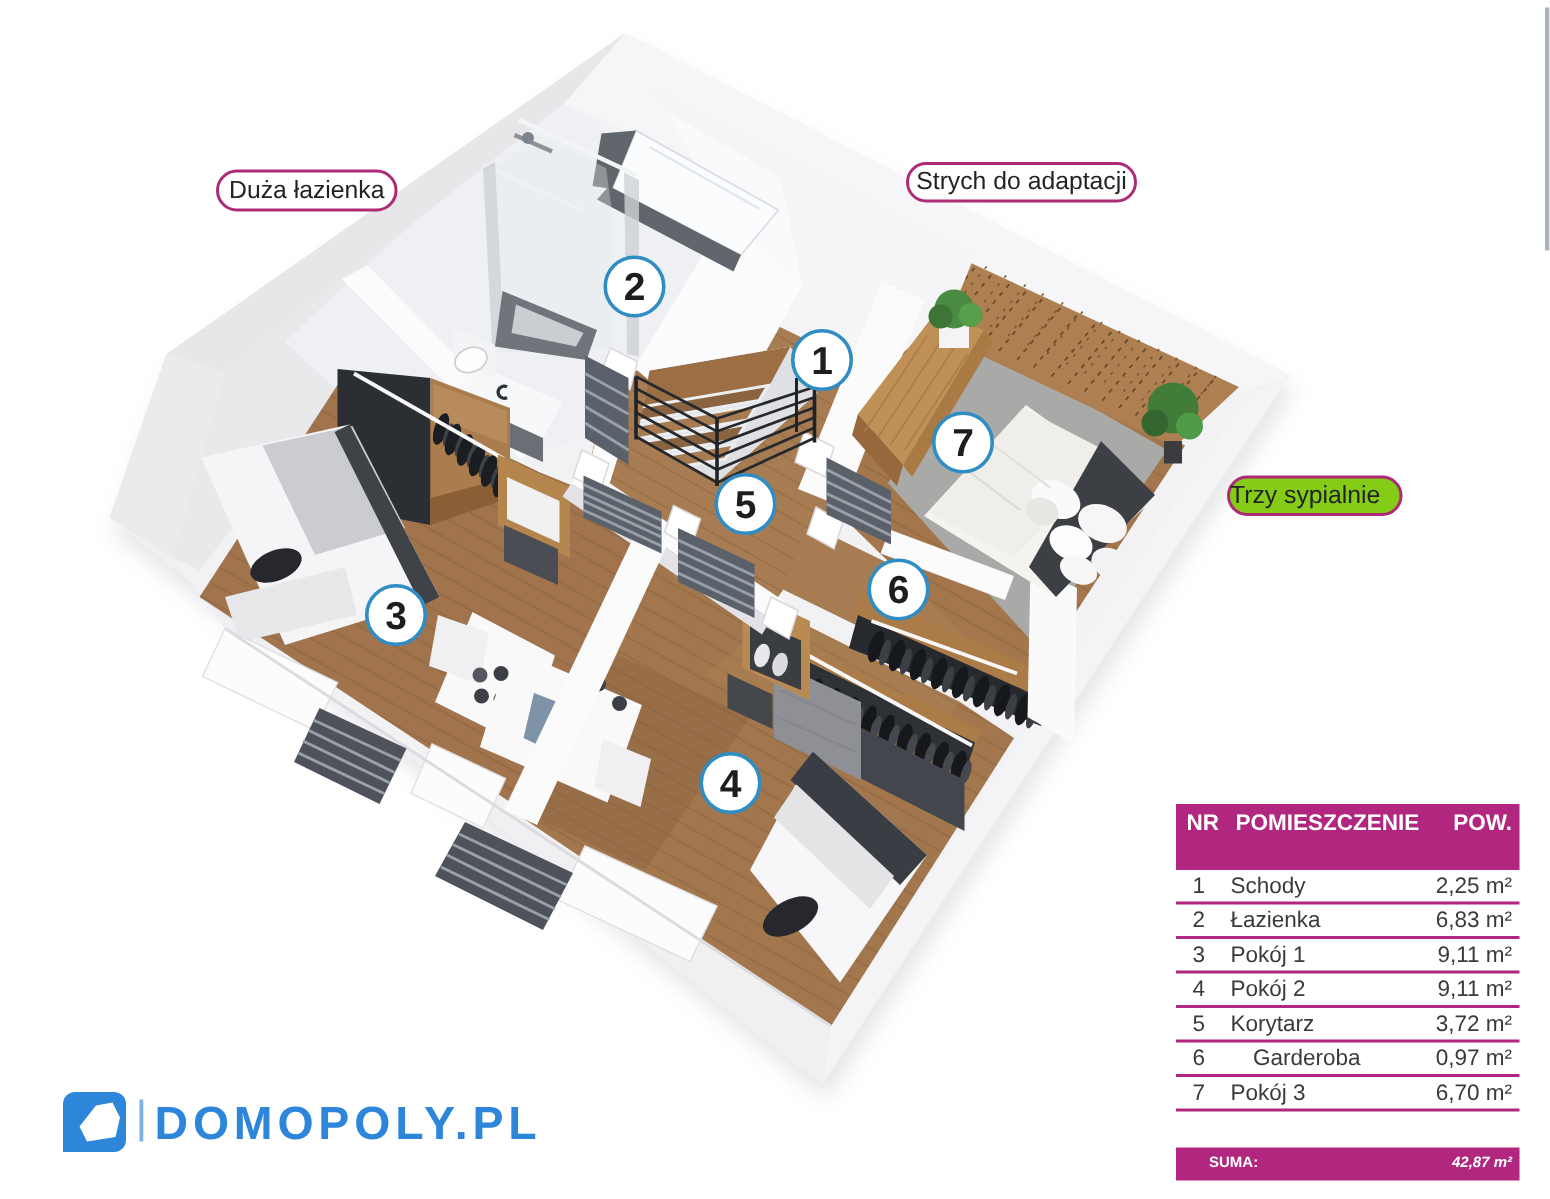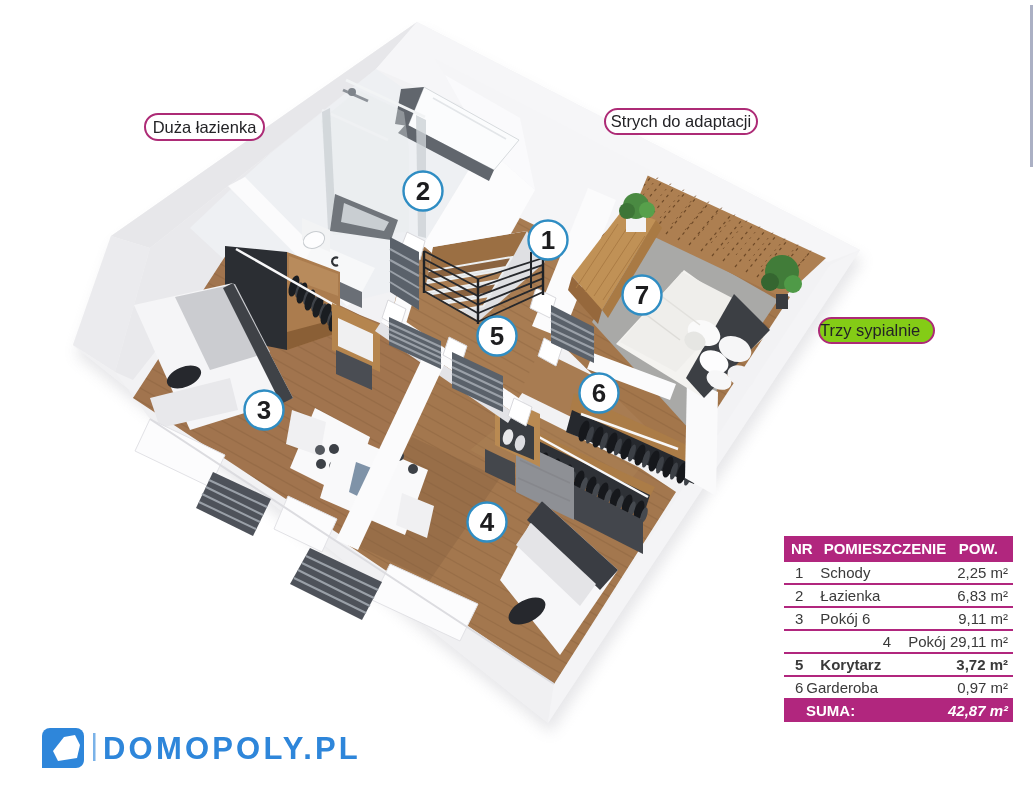--- a/index.html
+++ b/index.html
@@ -454,30 +454,31 @@
 <g>
           <circle cx="642" cy="295" r="19.5" fill="#fff" stroke="#2f8dc3" stroke-width="2.4"></circle>
           <text x="642" y="304">7</text>
         </g>
 </g>
 </svg>
 <div style="position:absolute;left:604px;top:108px;width:150px;height:23px;border:2.5px solid #ad2b76;border-radius:15px;background:#fff;text-align:center;line-height:23px;font-size:16.5px;color:#232326;">Strych do adaptacji</div>
 <div style="position:absolute;left:144px;top:113px;width:117px;height:24px;border:2.5px solid #ad2b76;border-radius:15px;background:#fff;text-align:center;line-height:24px;font-size:16.5px;color:#232326;">Duża łazienka</div>
 <div style="position:absolute;left:818px;top:282px;width:113px;height:23px;border:2.5px solid #ad2b76;border-radius:15px;background:#84cc16;text-align:left;line-height:23px;font-size:16.5px;color:#232326;margin-top:35px;">Trzy sypialnie</div>
 <div style="position:absolute;left:784px;top:536px;width:229px;">
-<div style="background:#b1267e;color:#fff;font-weight:bold;font-size:15px;height:26px;line-height:26px;"><span style="margin-left:7px;">NR</span><span style="margin-left:11px;">POMIESZCZENIE</span><span style="float:right;margin-right:15px;">POW.</span></div>
+<div style="background:#b1267e;color:#fff;font-weight:bold;font-size:15px;height:44px;line-height:26px;"><span style="margin-left:7px;">NR</span><span style="margin-left:11px;">POMIESZCZENIE</span><span style="float:right;margin-right:5px;">POW.</span></div>
 <div style="font-size:15px;color:#3a3a3a;">
 <div style="height:21px;line-height:21px;border-bottom:2px solid #b1267e;"><span style="margin-left:11px;">1</span><span style="margin-left:17px;">Schody</span><span style="float:right;margin-right:5px;">2,25 m²</span></div>
 <div style="height:21px;line-height:21px;border-bottom:2px solid #b1267e;"><span style="margin-left:11px;">2</span><span style="margin-left:17px;text-align:right;">Łazienka</span><span style="float:right;margin-right:5px;">6,83 m²</span></div>
-<div style="height:21px;line-height:21px;border-bottom:2px solid #b1267e;"><span style="margin-left:11px;">3</span><span style="margin-left:17px;">Pokój 6</span><span style="float:right;margin-right:5px;">9,11 m²</span></div>
-<div style="height:21px;line-height:21px;border-bottom:2px solid #b1267e;text-align:right;"><span style="margin-left:11px;">4</span><span style="margin-left:17px;">Pokój 2</span><span style="float:right;margin-right:5px;">9,11 m²</span></div>
-<div style="height:21px;line-height:21px;border-bottom:2px solid #b1267e;font-weight:bold;"><span style="margin-left:11px;">5</span><span style="margin-left:17px;">Korytarz</span><span style="float:right;margin-right:5px;">3,72 m²</span></div>
-<div style="height:21px;line-height:21px;border-bottom:2px solid #b1267e;"><span style="margin-left:11px;">6</span><span style="margin-left:3px;">Garderoba</span><span style="float:right;margin-right:5px;">0,97 m²</span></div>
+<div style="height:21px;line-height:21px;border-bottom:2px solid #b1267e;"><span style="margin-left:11px;">3</span><span style="margin-left:17px;">Pokój 1</span><span style="float:right;margin-right:5px;">9,11 m²</span></div>
+<div style="height:21px;line-height:21px;border-bottom:2px solid #b1267e;"><span style="margin-left:11px;">4</span><span style="margin-left:17px;">Pokój 2</span><span style="float:right;margin-right:5px;">9,11 m²</span></div>
+<div style="height:21px;line-height:21px;border-bottom:2px solid #b1267e;"><span style="margin-left:11px;">5</span><span style="margin-left:17px;">Korytarz</span><span style="float:right;margin-right:5px;">3,72 m²</span></div>
+<div style="height:21px;line-height:21px;border-bottom:2px solid #b1267e;"><span style="margin-left:11px;">6</span><span style="margin-left:32px;">Garderoba</span><span style="float:right;margin-right:5px;">0,97 m²</span></div>
+<div style="height:21px;line-height:21px;border-bottom:2px solid #b1267e;"><span style="margin-left:11px;">7</span><span style="margin-left:17px;">Pokój 3</span><span style="float:right;margin-right:5px;">6,70 m²</span></div>
 </div>
-<div style="background:#b1267e;color:#fff;font-weight:bold;font-size:15px;height:22px;line-height:22px;"><span style="margin-left:22px;">SUMA:</span><span style="float:right;margin-right:5px;font-style:italic;">42,87 m²</span></div>
+<div style="background:#b1267e;color:#fff;font-weight:bold;font-size:10px;height:22px;line-height:22px;margin-top:24px;"><span style="margin-left:22px;">SUMA:</span><span style="float:right;margin-right:5px;font-style:italic;">42,87 m²</span></div>
 </div>
 <svg width="340" height="70" viewBox="0 0 340 70" style="position:absolute;left:42px;top:725px;">
 <path d="M8,3 h26 a8,8 0 0 1 8,8 v24 a8,8 0 0 1 -8,8 h-34 v-32 a8,8 0 0 1 8,-8 z" fill="#2e86da"></path>
 <polygon points="11,26 22,12 33,10 38,20 35,33 16,36" fill="#ffffff"></polygon>
 <rect x="51" y="8" width="2.5" height="28" fill="#7ab2e8"></rect>
 <text x="61" y="34" font-family="Liberation Sans, sans-serif" font-weight="bold" font-size="31" letter-spacing="3.2" fill="#2e86da">DOMOPOLY.PL</text>
 </svg>
 <div style="position:absolute;left:1030px;top:5px;width:3px;height:162px;background:#abb0c4;"></div>
 
 </div>

